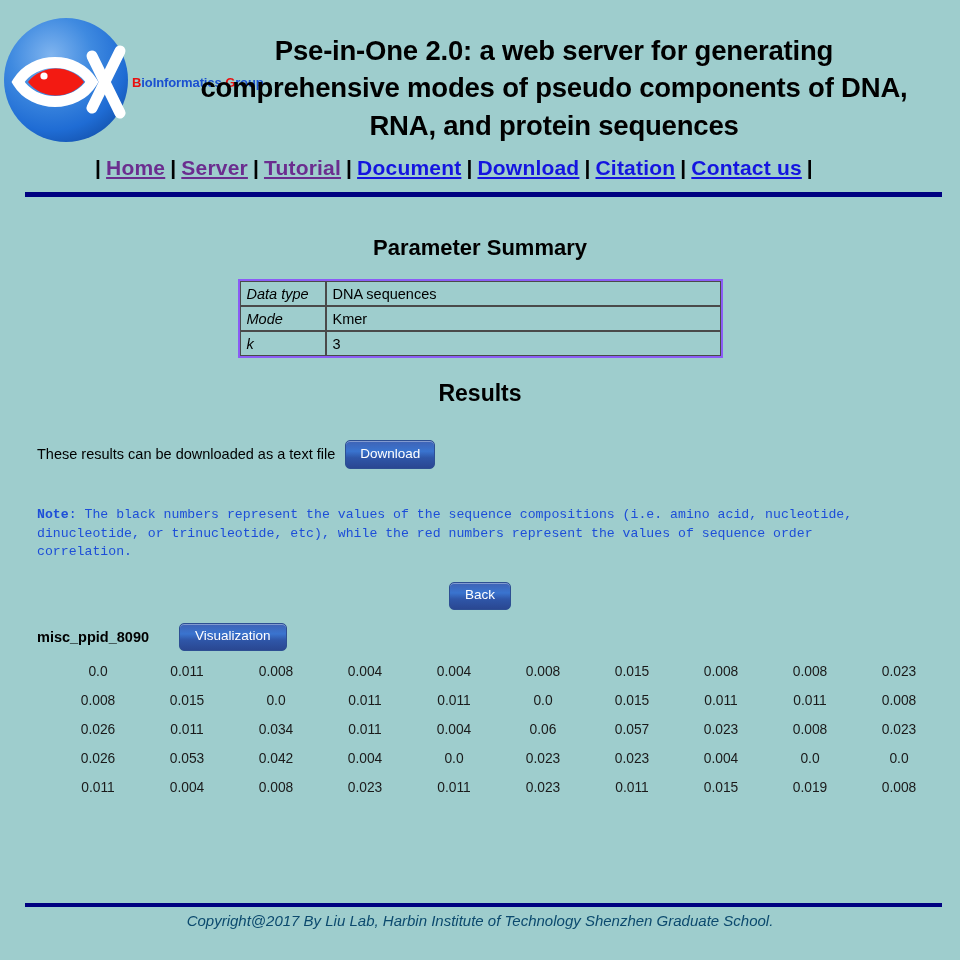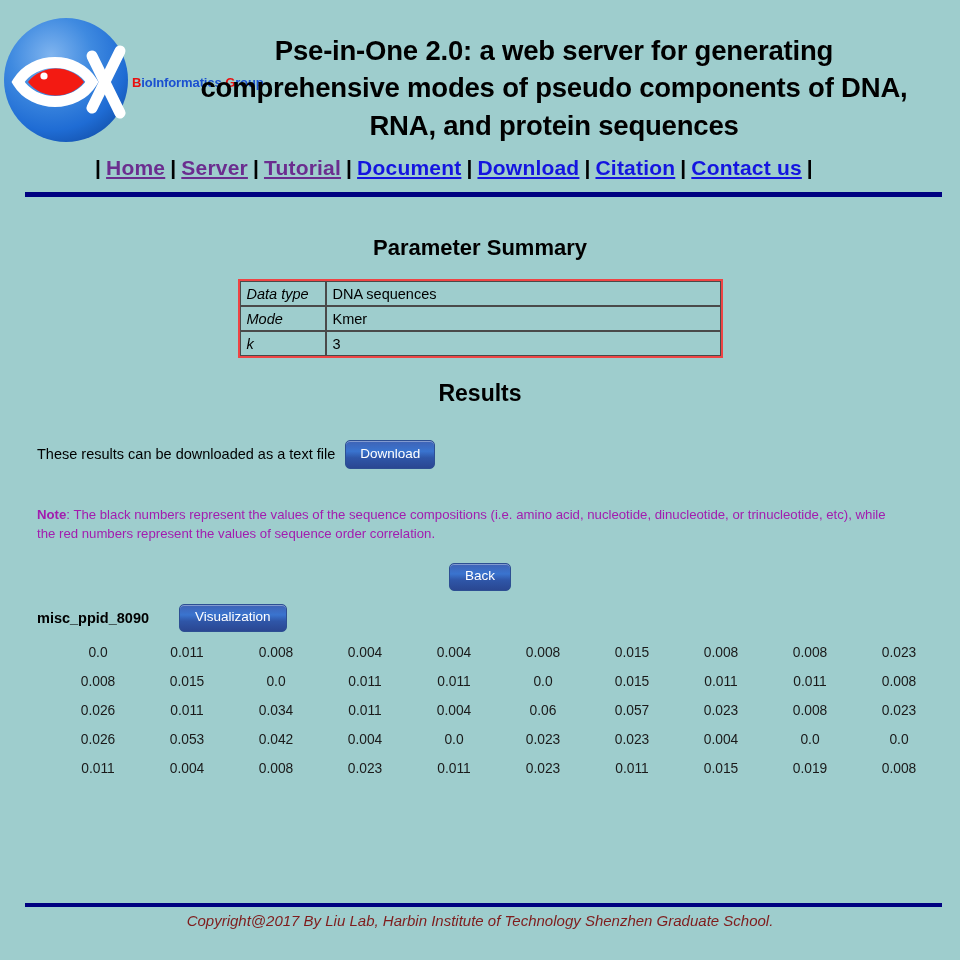--- a/index.html
+++ b/index.html
@@ -107,21 +107,21 @@
 
   
   .param-wrap {
     display: flex;
     justify-content: center;
     margin-top: 18px;
   }
   table.param-table {
     border-collapse: separate;
     border-spacing: 0;
-    border: 2px solid #ef4444;
+    border: 2px solid #8b5cf6;
     width: 485px;
     background: #9ecdcd;
   }
   table.param-table td {
     border: 1px solid #4a4a4a;
     font-size: 14.5px;
     font-family: "Liberation Sans", sans-serif;
     padding: 3px 6px;
     height: 17px;
     color: #000000;
@@ -159,21 +159,22 @@
   .btn.download { margin-left: 10px; padding: 6px 14px; }
   .btn.back { padding: 5px 15px 6px 15px; }
   .btn.viz  { padding: 5px 15px 6px 15px; }
 
   
   .note {
     padding: 0 58px 0 37px;
     margin-top: 37px;
     font-size: 13.2px;
     line-height: 1.42;
-    color: #a21caf;
+    color: #1d4ed8;
+    font-family: Liberation Mono, monospace;
   }
   .note b { font-weight: bold; }
 
   
   .back-row {
     display: flex;
     justify-content: center;
     margin-top: 20px;
   }
 
@@ -221,21 +222,21 @@
     top: 903px;
   }
   .footer {
     position: absolute;
     top: 912px;
     left: 0;
     right: 0;
     text-align: center;
     font-style: italic;
     font-size: 15px;
-    color: #7f1d1d;
+    color: #0c4a6e;
     font-family: "Liberation Sans", sans-serif;
   }
 </style>
 </head>
 <body>
 
 <div class="header">
 
   <div class="logo-block">
     <div class="logo-sphere">

